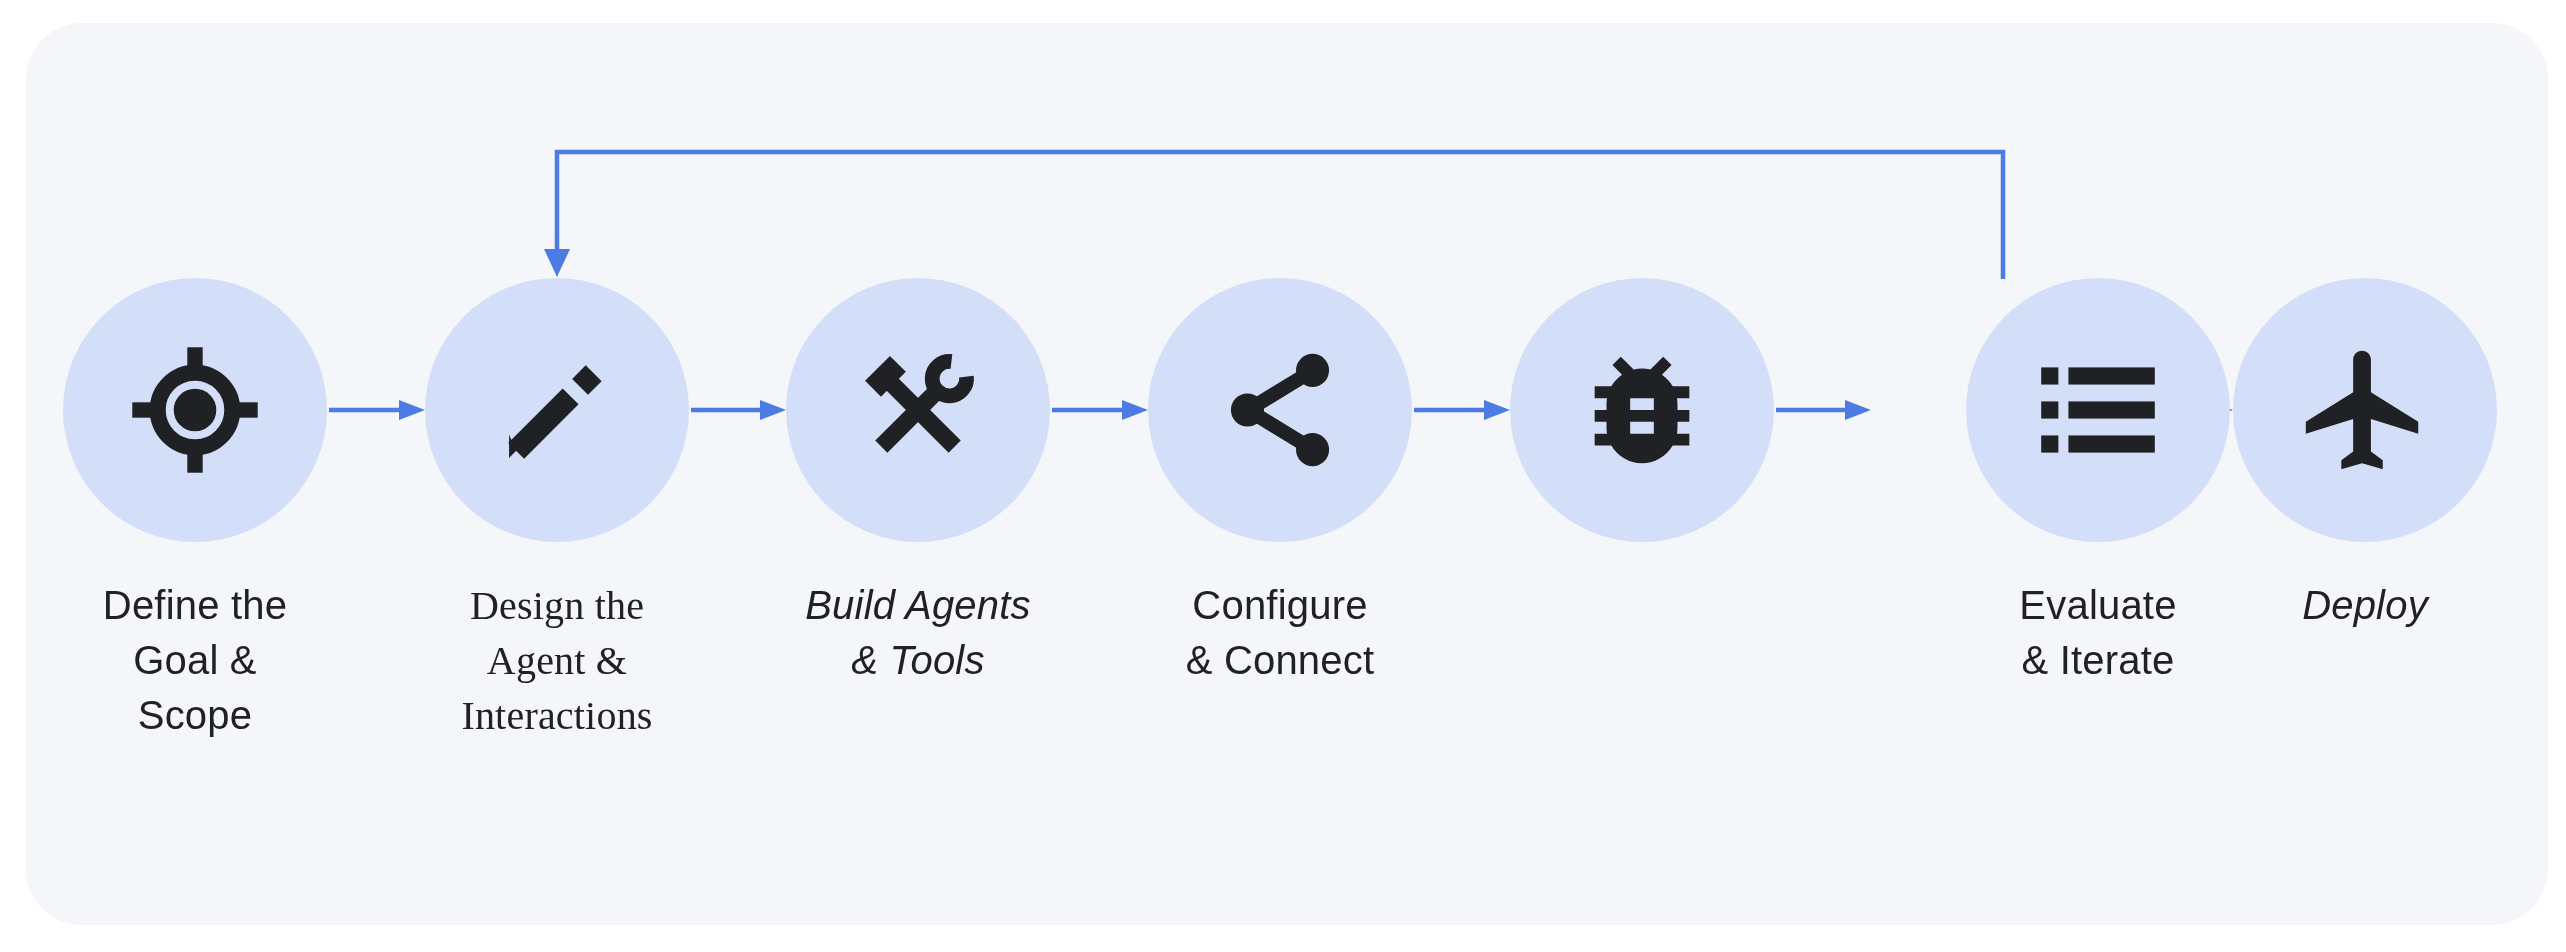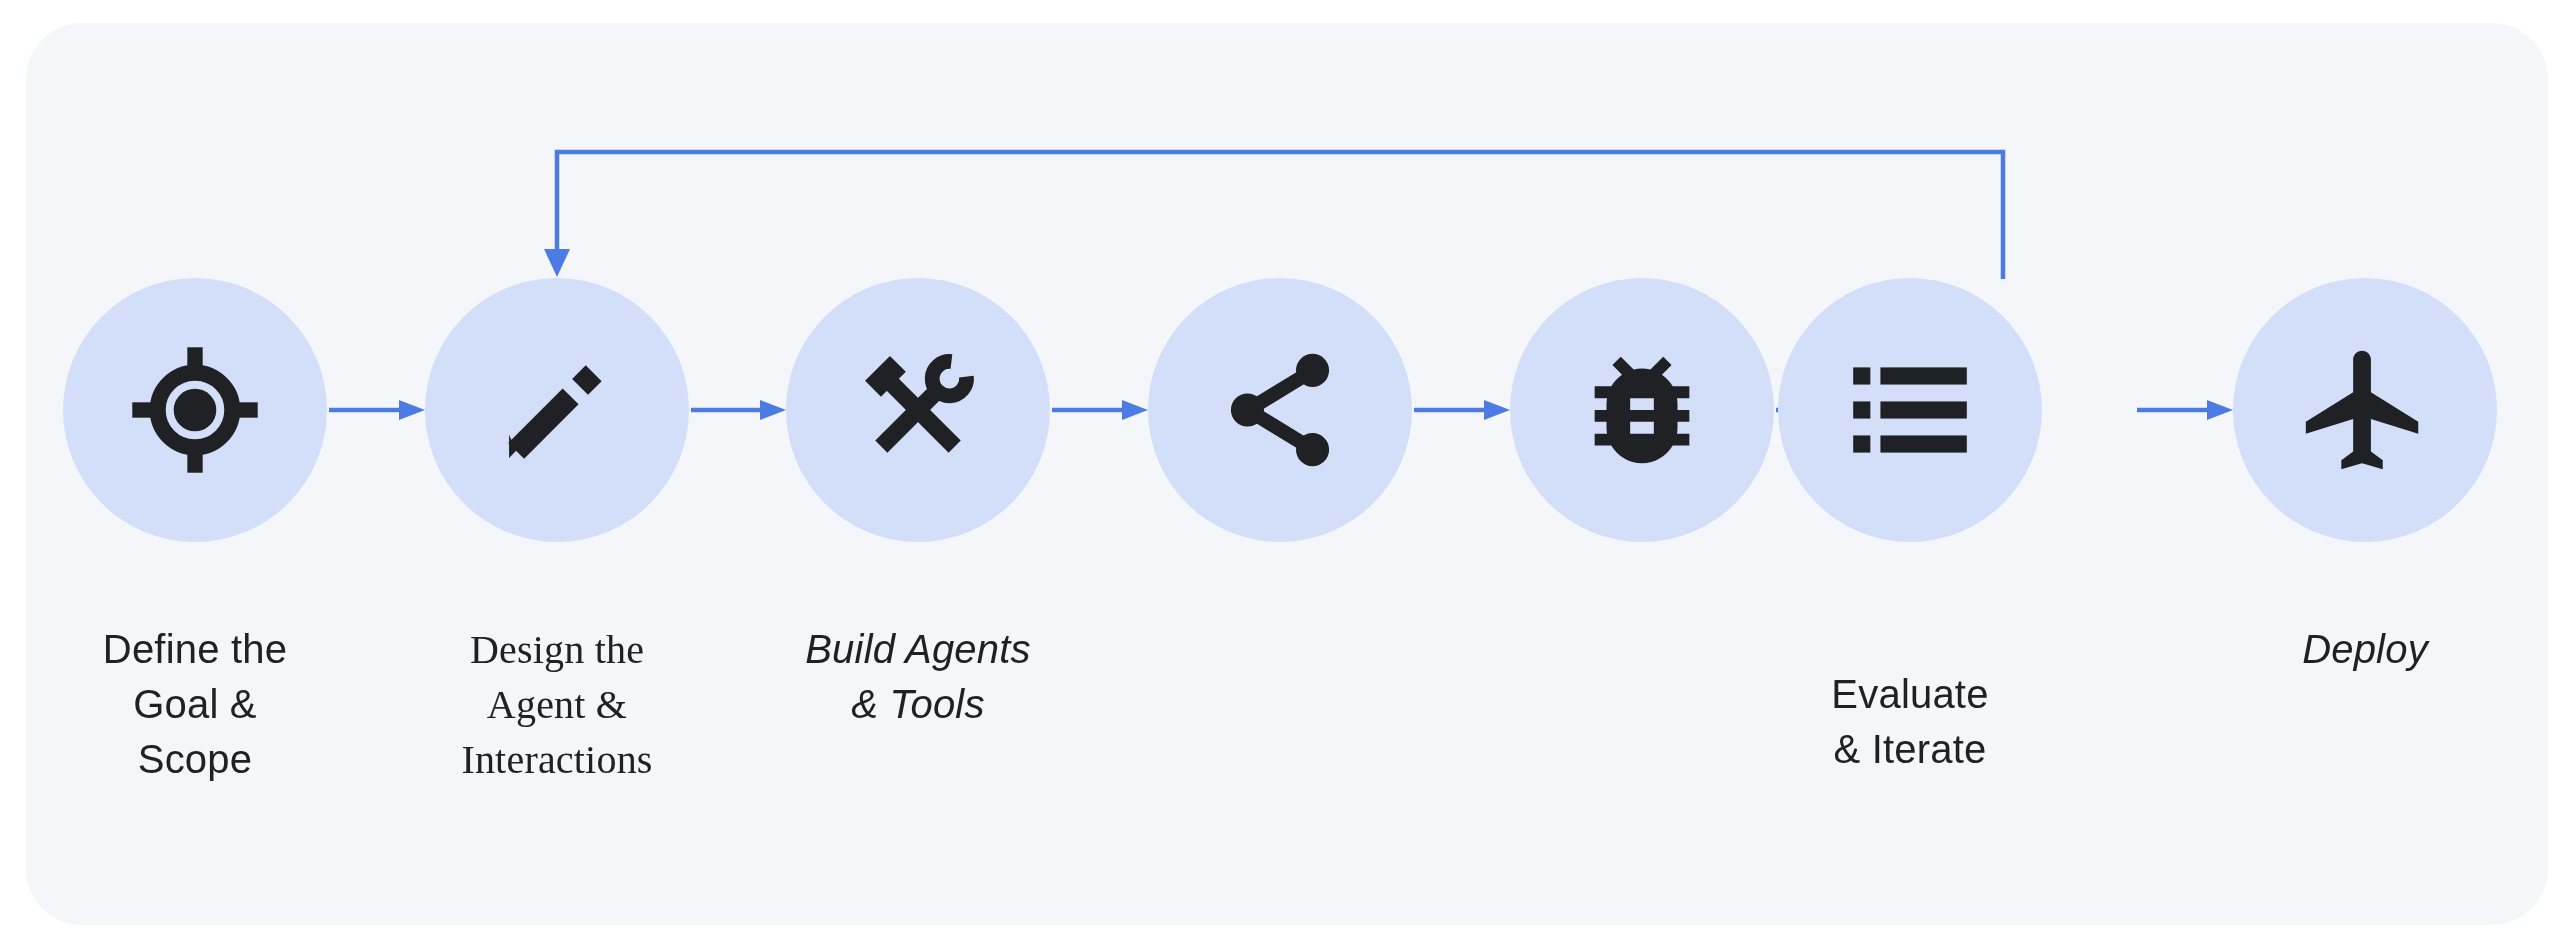--- a/index.html
+++ b/index.html
@@ -51,34 +51,34 @@
     border-radius: 50%;
     background: var(--circle-fill);
     display: flex;
     align-items: center;
     justify-content: center;
   }
   .step-circle svg { width: 142px; height: 142px; display: block; }
   .ic-fill { fill: var(--icon); }
   .ic-stroke { stroke: var(--icon); fill: none; }
   .step-label {
-    margin-top: 80px;
+    margin-top: 36px;
     font-size: 40px;
     line-height: 55px;
     color: var(--label);
     text-align: center;
     white-space: pre-line;
     letter-spacing: 0.2px;
   }
   .s1 { left: 25px; }
   .s2 { left: 387px; font-family: Liberation Serif, serif; }
   .s3 { left: 748px; font-style: italic; }
   .s4 { left: 1110px; }
   .s5 { left: 1472px; }
-  .s6 { left: 1740px; gap: 45px; }
+  .s6 { left: 1928px; }
   .s7 { left: 2195px; font-style: italic; }
 </style>
 </head>
 <body>
 
 <div class="card"></div>
 
 <svg class="arrow-layer" viewBox="0 0 2566 952">
 
   <g>
@@ -165,20 +165,22 @@
     <svg viewBox="0 0 24 24">
       <g class="ic-stroke" stroke-width="2.4">
         <line x1="6.6" y1="12" x2="17.4" y2="5.4"></line>
         <line x1="6.6" y1="12" x2="17.4" y2="18.6"></line>
       </g>
       <circle class="ic-fill" cx="17.5" cy="5.3" r="2.8"></circle>
       <circle class="ic-fill" cx="6.5" cy="12" r="2.8"></circle>
       <circle class="ic-fill" cx="17.5" cy="18.7" r="2.8"></circle>
     </svg>
   </div>
+  <div class="step-label">Configure
+&amp; Connect</div>
 </div>
 
 <div class="step s5">
   <div class="step-circle">
     <svg viewBox="0 0 24 24">
       <path class="ic-fill" d="M20 8h-2.81c-.45-.78-1.07-1.45-1.82-1.96L17 4.41 15.59 3l-2.17 2.17C12.96 5.06 12.49 5 12 5c-.49 0-.96.06-1.41.17L8.41 3 7 4.41l1.62 1.63C7.88 6.55 7.26 7.22 6.81 8H4v2h2.09c-.05.33-.09.66-.09 1v1H4v2h2v1c0 .34.04.67.09 1H4v2h2.81c1.04 1.79 2.97 3 5.19 3s4.15-1.21 5.19-3H20v-2h-2.09c.05-.33.09-.66.09-1v-1h2v-2h-2v-1c0-.34-.04-.67-.09-1H20V8zm-6 8h-4v-2h4v2zm0-4h-4v-2h4v2z"></path>
     </svg>
   </div>
 </div>
 

